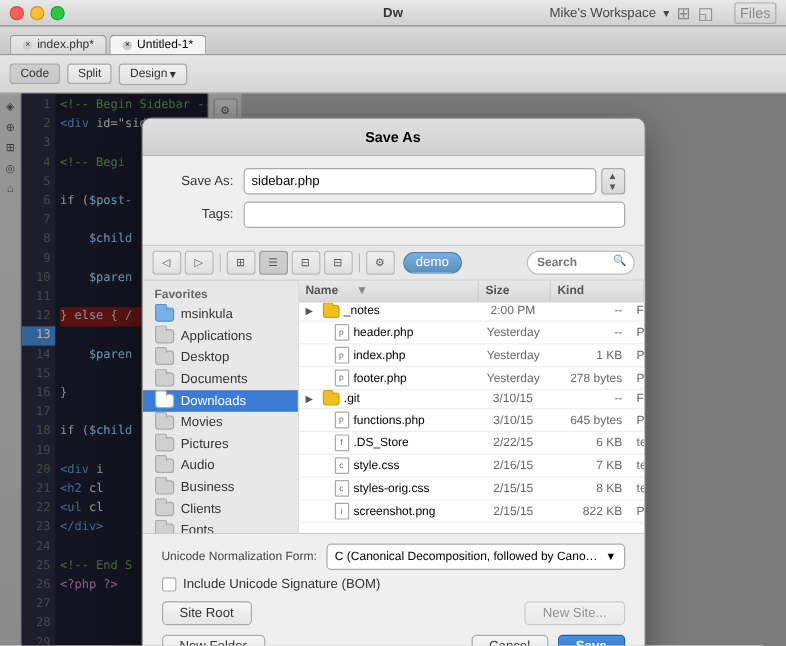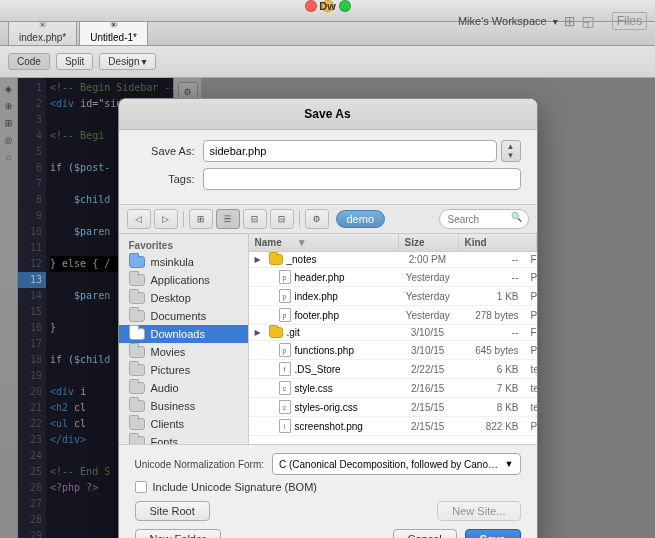--- a/index.html
+++ b/index.html
@@ -14,21 +14,20 @@
 
     
     .title-bar {
       background: linear-gradient(to bottom, #e8e8e8, #d0d0d0);
       height: 22px;
       display: flex;
       align-items: center;
       padding: 0 8px;
       border-bottom: 1px solid #999;
       position: relative;
-      flex-direction: column;
     }
     .traffic-lights {
       display: flex;
       gap: 5px;
       align-items: center;
     }
     .traffic-light {
       width: 12px; height: 12px;
       border-radius: 50%;
       border: 1px solid rgba(0,0,0,0.2);
@@ -68,21 +67,20 @@
       border-bottom: none;
       border-radius: 4px 4px 0 0;
       padding: 2px 10px;
       font-size: 10px;
       color: #333;
       display: flex;
       align-items: center;
       gap: 4px;
       margin-right: 2px;
       cursor: pointer;
-      flex-direction: column;
     }
     .tab.active {
       background: #f5f5f5;
       color: #000;
     }
     .tab-close {
       width: 8px; height: 8px;
       border-radius: 50%;
       background: #ccc;
       display: inline-flex;
@@ -324,20 +322,21 @@
     .search-box {
       margin-left: auto;
       height: 20px;
       border: 1px solid #bbb;
       border-radius: 10px;
       background: white;
       padding: 0 20px 0 8px;
       font-size: 10px;
       width: 90px;
       position: relative;
+      font-weight: bold;
     }
 
     
     .file-panel {
       display: flex;
     }
 
     
     .file-sidebar {
       width: 130px;
@@ -668,21 +667,21 @@
       <div class="code-line"><span class="code-tag">&lt;div</span> <span class="code-plain">id="side</span></div>
       <div class="code-line">&nbsp;</div>
       <div class="code-line code-comment">&lt;!-- Begi</div>
       <div class="code-line">&nbsp;</div>
       <div class="code-line"><span class="code-plain">if (</span><span class="code-var">$post-</span></div>
       <div class="code-line">&nbsp;</div>
       <div class="code-line"><span class="code-var">&nbsp;&nbsp;&nbsp;&nbsp;$child</span></div>
       <div class="code-line">&nbsp;</div>
       <div class="code-line"><span class="code-var">&nbsp;&nbsp;&nbsp;&nbsp;$paren</span></div>
       <div class="code-line">&nbsp;</div>
-      <div class="code-line" style="background:#000000; color:#ccc;">} else { /</div>
+      <div class="code-line" style="background:#7f1d1d; color:#ccc;">} else { /</div>
       <div class="code-line">&nbsp;</div>
       <div class="code-line"><span class="code-var">&nbsp;&nbsp;&nbsp;&nbsp;$paren</span></div>
       <div class="code-line">&nbsp;</div>
       <div class="code-line">}</div>
       <div class="code-line">&nbsp;</div>
       <div class="code-line"><span class="code-plain">if (</span><span class="code-var">$child</span></div>
       <div class="code-line">&nbsp;</div>
       <div class="code-line"><span class="code-tag">&lt;div</span> <span class="code-plain">i</span></div>
       <div class="code-line"><span class="code-tag">&lt;h2</span> <span class="code-plain">cl</span></div>
       <div class="code-line"><span class="code-tag">&lt;ul</span> <span class="code-plain">cl</span></div>

